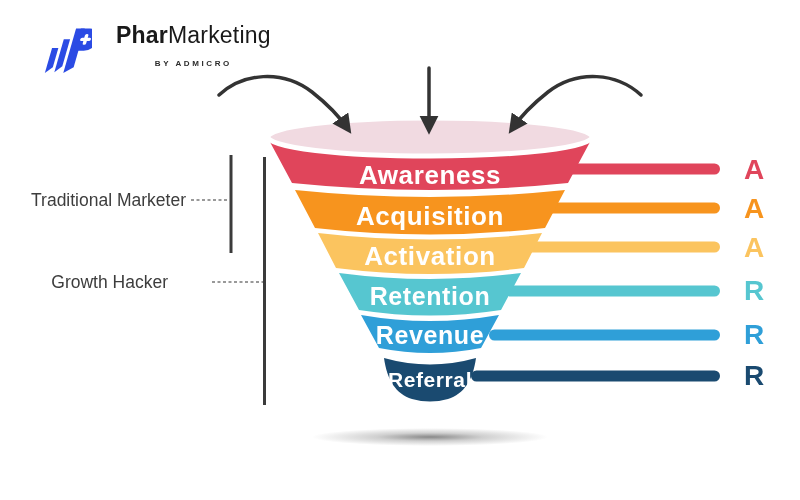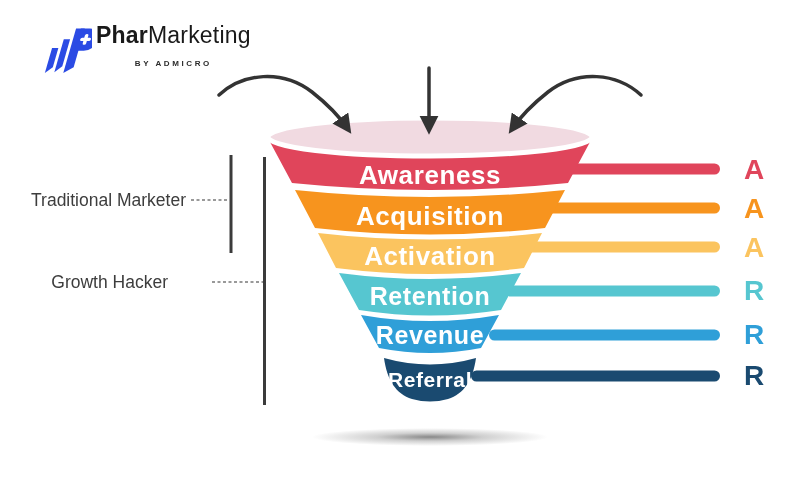--- a/index.html
+++ b/index.html
@@ -1,20 +1,20 @@
 <!DOCTYPE html>
 <html><head>
 <meta charset="utf-8">
 <style>
   html,body{margin:0;padding:0;background:#fff;}
   .stage{
     position:relative;width:800px;height:500px;background:#ffffff;
     overflow:hidden;font-family:"Liberation Sans",sans-serif;
   }
-  .logo{position:absolute;left:28px;top:14px;display:flex;align-items:center;gap:4px;}
+  .logo{position:absolute;left:28px;top:14px;display:flex;align-items:center;gap:24px;}
   .logo-icon{width:64px;height:62px;flex:0 0 auto;}
   .logo-textcol{display:flex;flex-direction:column;align-items:center;}
   .brand{font-size:23px;line-height:24px;color:#191919;letter-spacing:0.2px;white-space:nowrap;}
   .brand .bold{font-weight:800;}
   .brand .light{font-weight:400;}
   .tagline{font-size:8px;font-weight:700;letter-spacing:2.6px;color:#2b2b2b;margin-top:12px;}
   svg text{font-family:"Liberation Sans",sans-serif;}
   .stage-label{font-weight:700;fill:#ffffff;letter-spacing:0.6px;}
   .metric-letter{font-weight:700;}
   .side-label{fill:#3d3d3d;font-size:17.5px;}

